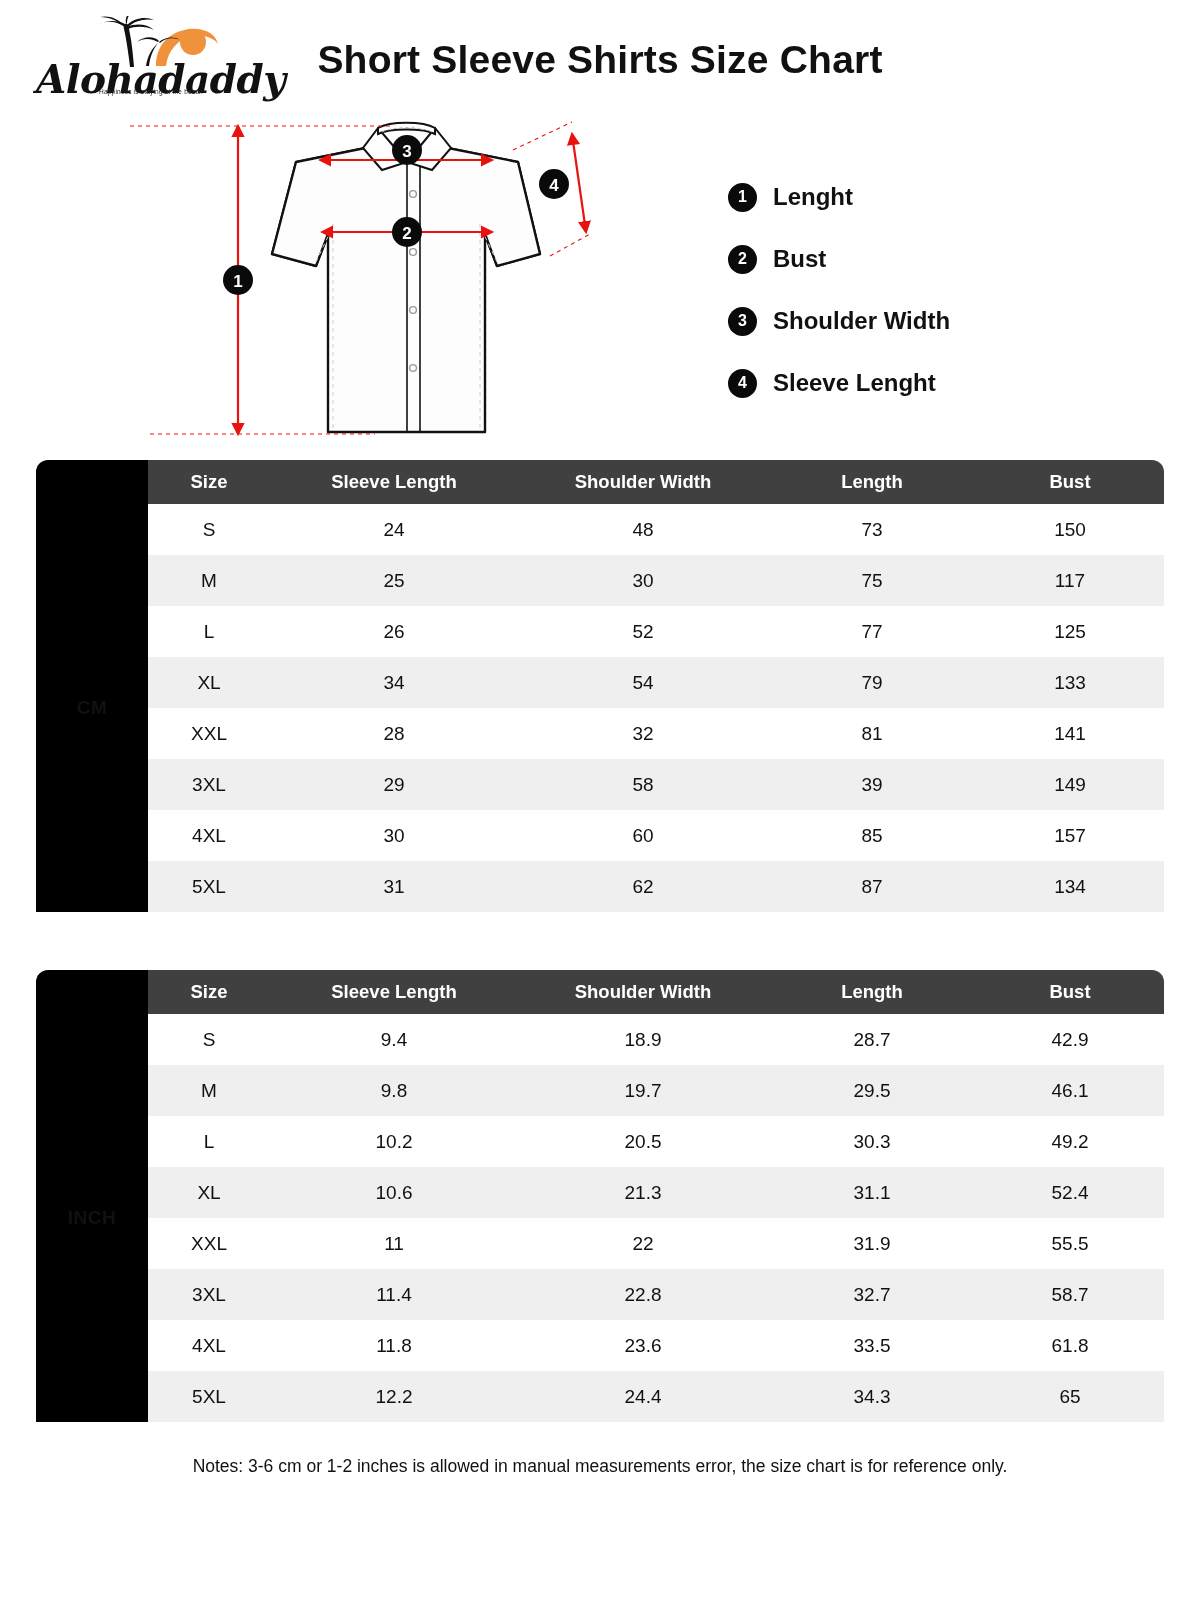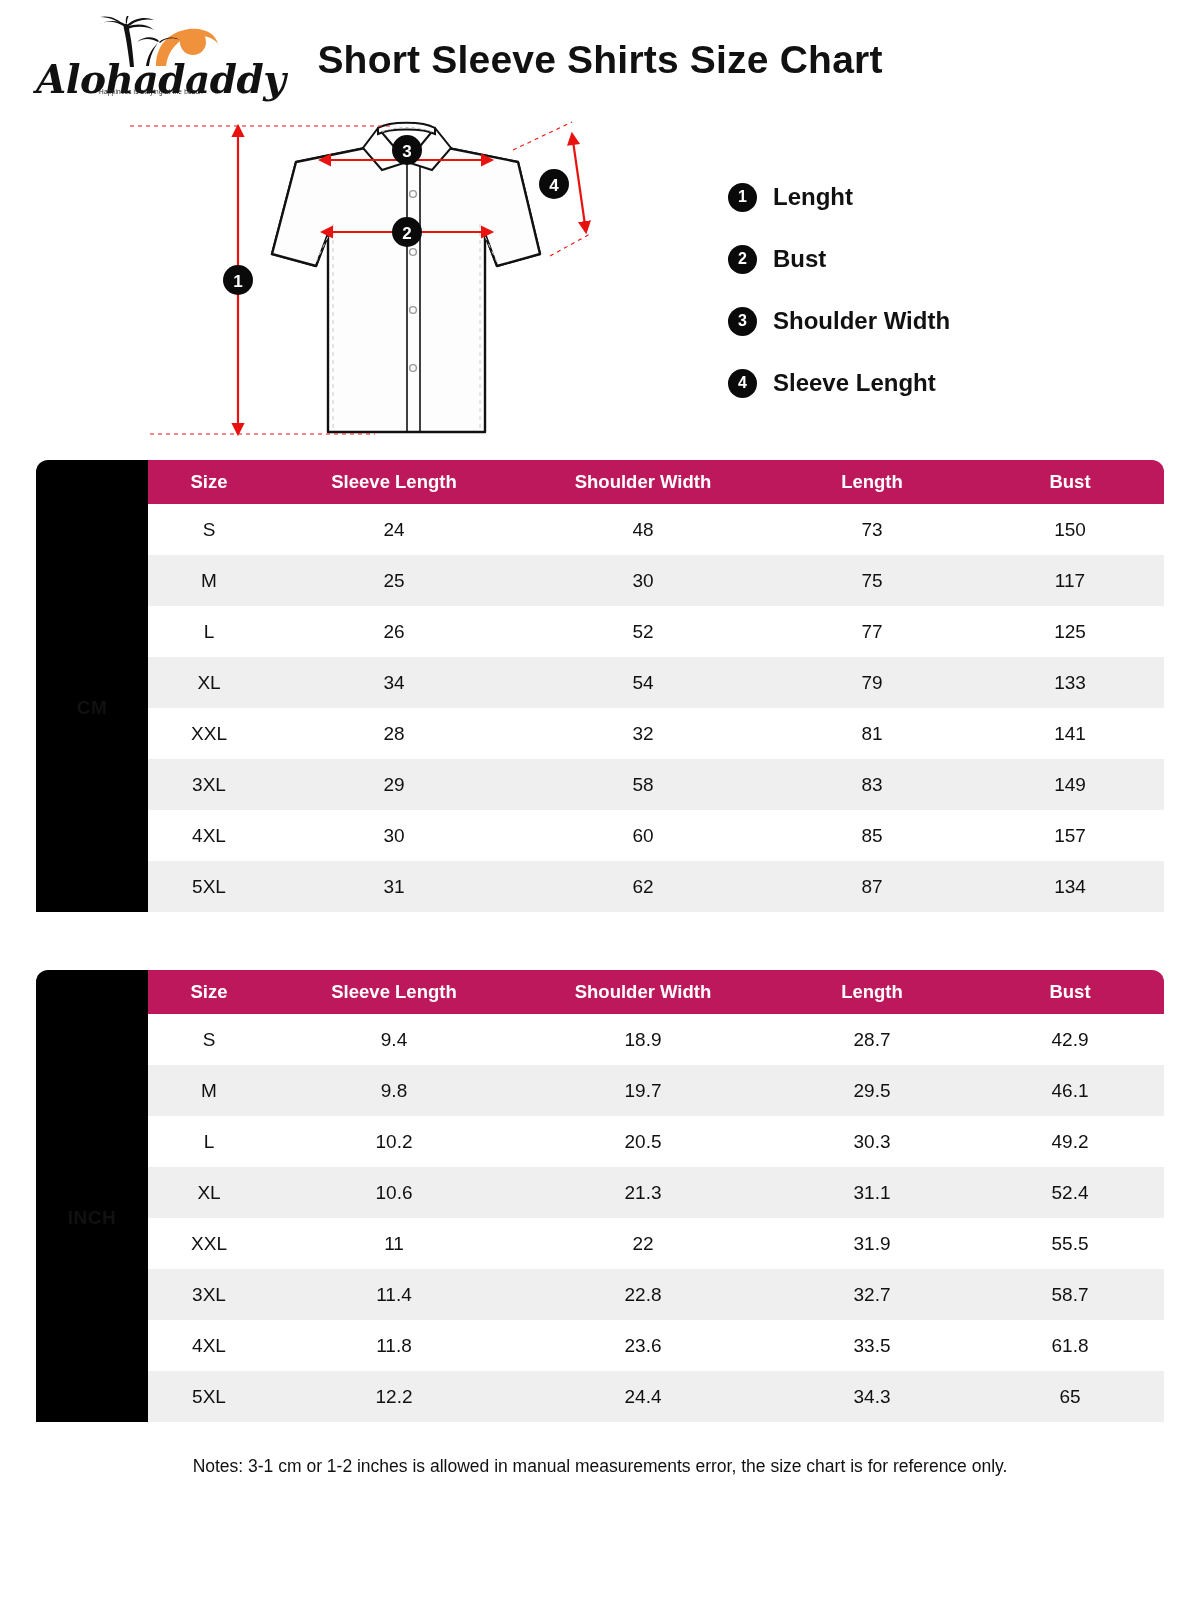--- a/index.html
+++ b/index.html
@@ -121,21 +121,21 @@
     table-layout: fixed;
   }
   table.size-table col.unit { width: 112px; }
   table.size-table col.size { width: 122px; }
   table.size-table col.c3 { width: 248px; }
   table.size-table col.c4 { width: 250px; }
   table.size-table col.c5 { width: 208px; }
   table.size-table col.c6 { width: 188px; }
 
   table.size-table thead th {
-    background: #be185d;
+    background: #404040;
     color: #ffffff;
     font-size: 18.5px;
     font-weight: bold;
     height: 44px;
     text-align: center;
     padding: 0;
   }
   table.size-table thead th.unit-head { background: #000000; }
 
   .hdr-left { border-top-left-radius: 12px; }
@@ -342,21 +342,21 @@
         <td>XXL</td>
         <td>28</td>
         <td>32</td>
         <td>81</td>
         <td>141</td>
       </tr>
       <tr class="row-odd">
         <td>3XL</td>
         <td>29</td>
         <td>58</td>
-        <td>83</td>
+        <td>39</td>
         <td>149</td>
       </tr>
       <tr class="row-even">
         <td>4XL</td>
         <td>30</td>
         <td>60</td>
         <td>85</td>
         <td>157</td>
       </tr>
       <tr class="row-odd">
@@ -447,13 +447,13 @@
         <td>5XL</td>
         <td>12.2</td>
         <td>24.4</td>
         <td>34.3</td>
         <td>65</td>
       </tr>
     </tbody>
   </table>
 </div>
 
-<div class="notes">Notes: 3-1 cm or 1-2 inches is allowed in manual measurements error, the size chart is for reference only.</div>
+<div class="notes">Notes: 3-6 cm or 1-2 inches is allowed in manual measurements error, the size chart is for reference only.</div>
 
 </body></html>

